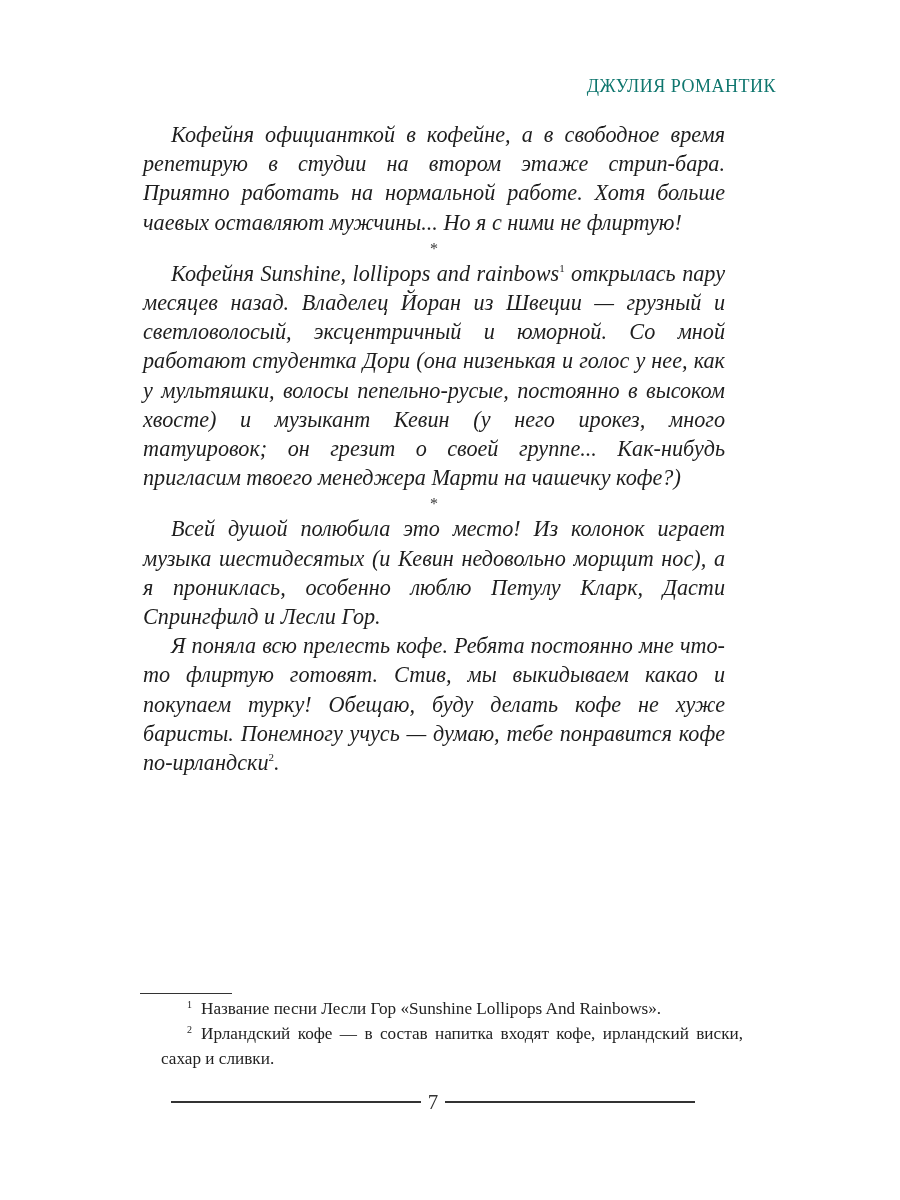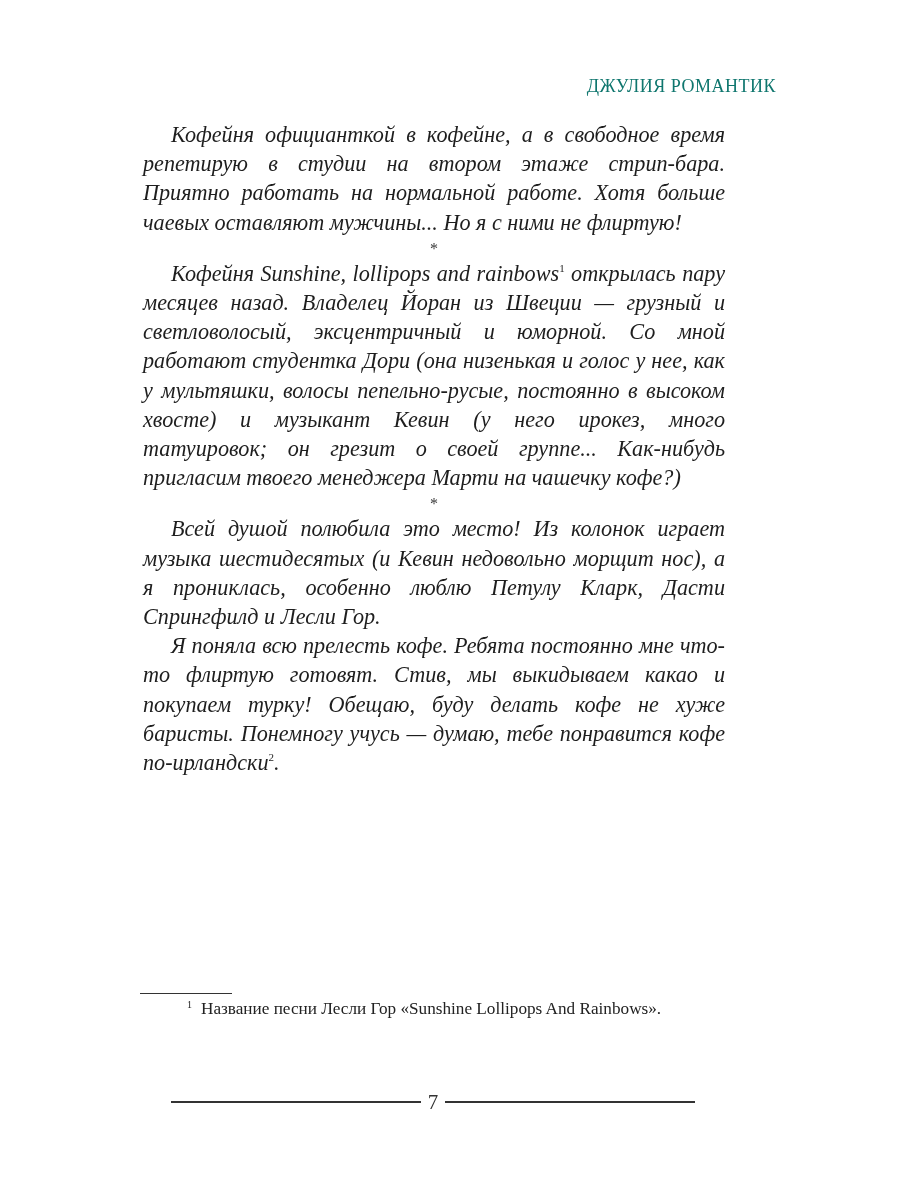--- a/index.html
+++ b/index.html
@@ -121,19 +121,20 @@
   <p><span>Кофейня Sunshine, lollipops and rainbows</span><sup class="fnref">1</sup><span> открылась пару месяцев назад. Владелец Йоран из Швеции — грузный и светловолосый, эксцентричный и юморной. Со мной работают студентка Дори (она низенькая и голос у нее, как у мультяшки, волосы пепельно-русые, постоянно в высоком хвосте) и музыкант Кевин (у него ирокез, много татуировок; он грезит о своей группе... Как-нибудь пригласим твоего менеджера Марти на чашечку кофе?)</span></p>
   <div class="separator">*</div>
   <p>Всей душой полюбила это место! Из колонок играет музыка шестидесятых (и Кевин недовольно морщит нос), а я прониклась, особенно люблю Петулу Кларк, Дасти Спрингфилд и Лесли Гор.</p>
   <p><span>Я поняла всю прелесть кофе. Ребята постоянно мне что-то флиртую готовят. Стив, мы выкидываем какао и покупаем турку! Обещаю, буду делать кофе не хуже баристы. Понемногу учусь — думаю, тебе понравится кофе по-ирландски</span><sup class="fnref">2</sup><span>.</span></p>
 </div>
 
 <div class="footnote-rule"></div>
 
 <div class="footnotes">
   <p><sup>1</sup><span>Название песни Лесли Гор «Sunshine Lollipops And Rainbows».</span></p>
+  <p><sup>2</sup><span>Ирландский кофе — в состав напитка входят кофе, ирландский виски, сахар и сливки.</span></p>
 </div>
 
 <div class="folio">
   <div class="rule"></div>
   <span class="num">7</span>
   <div class="rule"></div>
 </div>
 
 </body></html>

